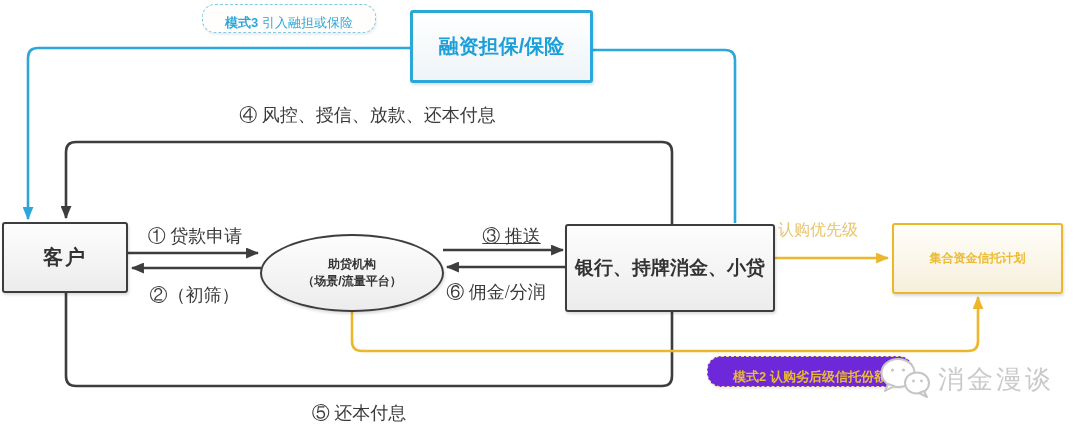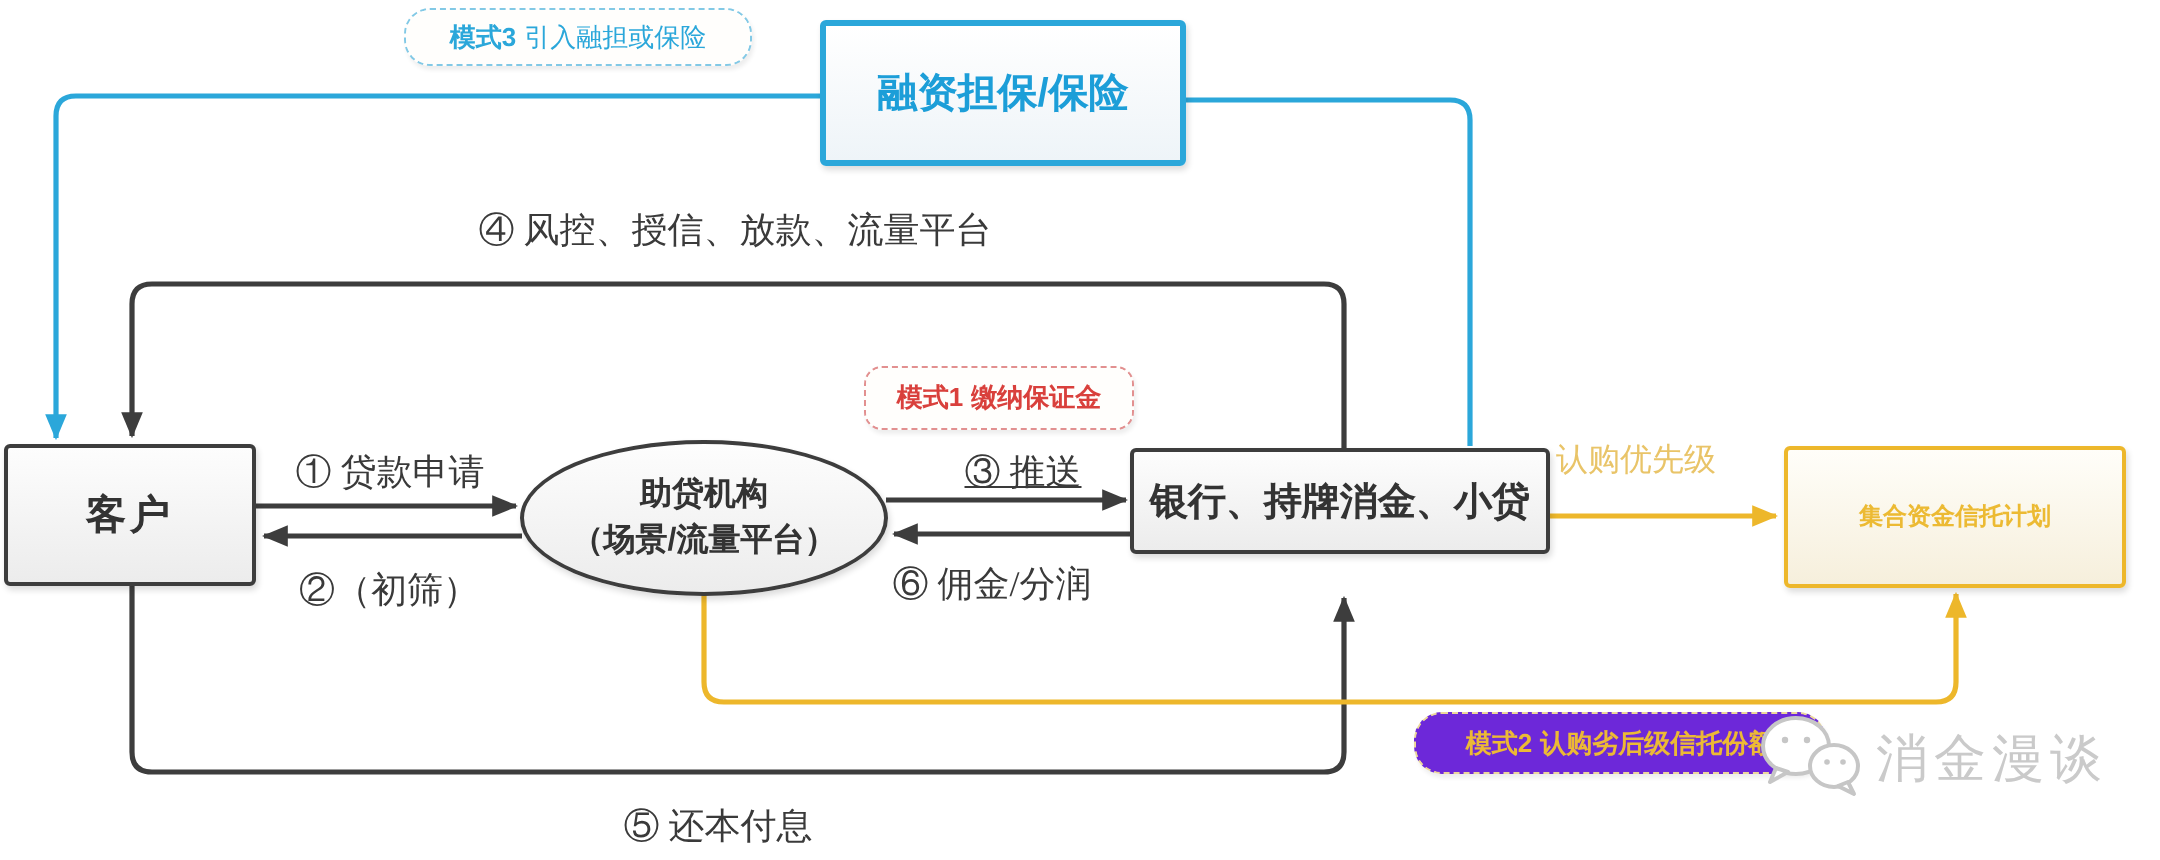--- a/index.html
+++ b/index.html
@@ -17,35 +17,35 @@
     box-shadow:1px 2px 3px rgba(0,0,0,0.14);
     border-radius:3px;
   }
   .node-dark{border:2.5px solid #3d3d3d;color:#333;}
   #node-guarantee{
     left:410px;top:10px;width:183px;height:73px;
     border:3px solid #2ba7da;color:#1c9ed8;font-size:20px;
     background:linear-gradient(180deg,#ffffff 0%,#eef4f8 100%);
   }
   #node-customer{left:2px;top:222px;width:126px;height:71px;font-size:20px;letter-spacing:2px;}
-  #node-bank{left:565px;top:224px;width:210px;height:53px;font-size:19px;}
+  #node-bank{left:565px;top:224px;width:210px;height:88px;font-size:19px;}
   #node-trust{
     left:892px;top:223px;width:171px;height:71px;
     border:2.5px solid #edb72b;color:#ecba33;font-size:12px;
     background:linear-gradient(180deg,#fffef9 0%,#f6efdc 100%);
   }
   #node-facilitator{
-    left:260px;top:220px;width:184px;height:78px;border-radius:50%;
-    border:2.5px solid #3d3d3d;color:#333;font-size:16px;line-height:1.45;
+    left:260px;top:234px;width:184px;height:78px;border-radius:50%;
+    border:2.5px solid #3d3d3d;color:#333;font-size:12px;line-height:1.45;
     flex-direction:column;
   }
 
   
   .mode{
-    position:absolute;display:flex;align-items:center;justify-content:center;
+    position:absolute;display:flex;align-items:flex-end;justify-content:center;
     box-sizing:border-box;white-space:nowrap;
     box-shadow:1px 2px 2px rgba(0,0,0,0.07);background:#fffefc;
   }
   .mode .pfx{font-weight:bold;margin-right:4px;}
   #mode3{
     left:202px;top:4px;width:174px;height:29px;font-size:13px;
     border:1.5px dashed #82c9e6;border-radius:13px;color:#2ba7da;
   }
   #mode1{
     left:432px;top:183px;width:135px;height:32px;font-size:13px;
@@ -134,33 +134,29 @@
   </div>
 
   <div class="node node-dark" id="node-bank">银行、持牌消金、小贷</div>
 
   <div class="node" id="node-trust">集合资金信托计划</div>
 
   <div class="mode" id="mode3">
     <span class="pfx">模式3</span>
     <span>引入融担或保险</span>
   </div>
-  <div class="mode" id="mode1">
-    <span class="pfx">模式1</span>
-    <span>缴纳保证金</span>
-  </div>
   <div class="mode" id="mode2">
     <span class="pfx">模式2</span>
     <span>认购劣后级信托份额</span>
   </div>
 
   <div class="step" id="step1">① 贷款申请</div>
   <div class="step" id="step2">②（初筛）</div>
   <div class="step" id="step3">③ 推送</div>
-  <div class="step" id="step4">④ 风控、授信、放款、流量平台</div>
+  <div class="step" id="step4">④ 风控、授信、放款、还本付息</div>
   <div class="step" id="step6">⑥ 佣金/分润</div>
   <div class="step" id="step5">⑤ 还本付息</div>
   <div id="label-priority">认购优先级</div>
 
   <div id="watermark">
     <svg width="54" height="46" viewBox="0 0 54 46" xmlns="http://www.w3.org/2000/svg">
       <ellipse cx="20" cy="17" rx="16.5" ry="14" fill="#ffffff" stroke="#c6c6c6" stroke-width="2"></ellipse>
       <path d="M10,28 L7,35 L16,30 Z" fill="#ffffff" stroke="#c6c6c6" stroke-width="2" stroke-linejoin="round"></path>
       <circle cx="14.5" cy="14" r="1.6" fill="#c6c6c6"></circle>
       <circle cx="25.5" cy="14" r="1.6" fill="#c6c6c6"></circle>

